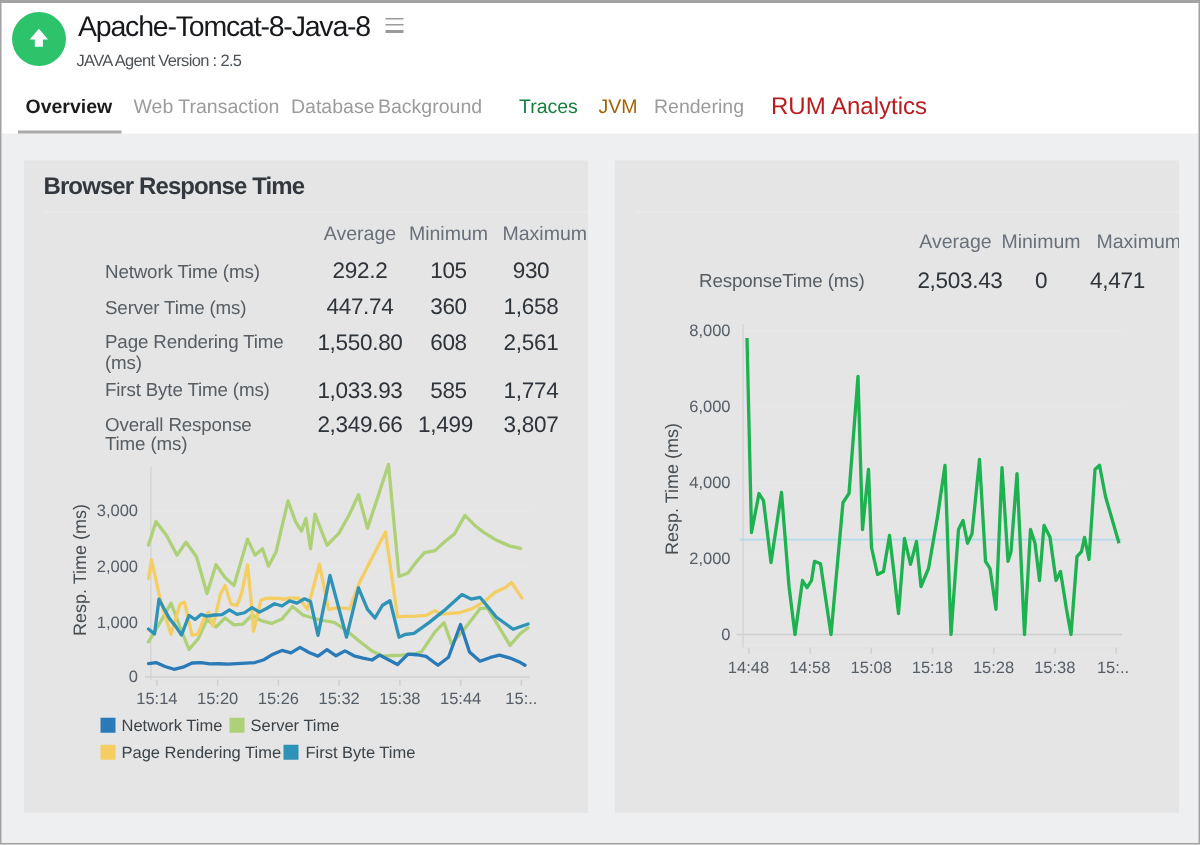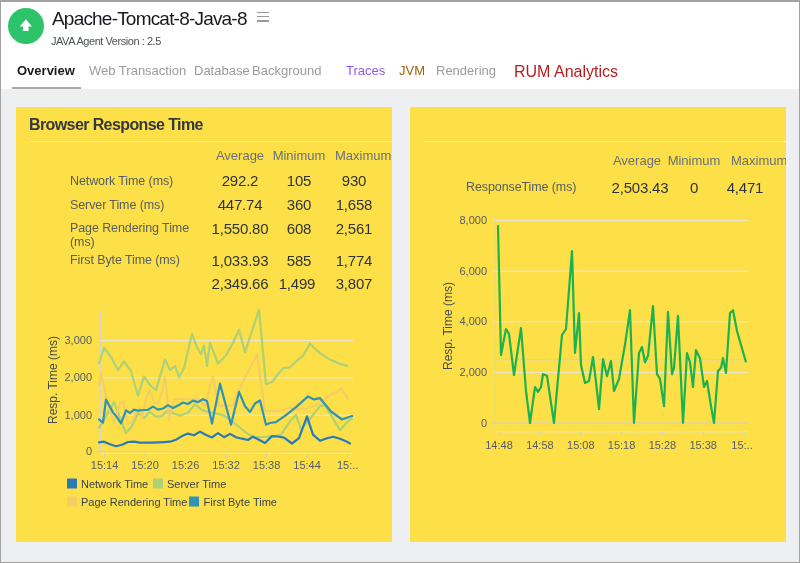--- a/index.html
+++ b/index.html
@@ -1,19 +1,19 @@
 <!DOCTYPE html>
 <html><head><meta charset="utf-8">
 <style>
 html,body{margin:0;padding:0}
 body{width:800px;height:563px;font-family:"Liberation Sans",sans-serif;position:relative;overflow:hidden;background:#fff}
 .frame{position:absolute;left:0;top:0;width:798px;height:561px;border:1px solid #a2a2a2;border-top:2px solid #a2a2a2;height:560px}
 .abs{position:absolute;white-space:nowrap}
 .gray{position:absolute;left:1px;right:1px;top:89px;bottom:1px;background:#edeff0}
-.card{position:absolute;top:107px;width:376px;height:435px;background:#fde047}
+.card{position:absolute;top:107px;width:376px;height:435px;background:#e5e5e5}
 .cardL{left:16px}
 .cardR{left:410px}
 .ctitle{position:absolute;left:13px;top:9px;font-size:16px;font-weight:bold;letter-spacing:-0.6px;color:#32383e}
 .cdiv{position:absolute;left:14px;right:0;top:34px;height:1px;background:#e9e9e9}
 .th{font-size:13px;color:#68707a;line-height:1}
 .tl{font-size:12.5px;color:#565d63;line-height:1;letter-spacing:-0.1px}
 .tv{font-size:15px;color:#2e343a;line-height:1;letter-spacing:-0.2px}
 .cc{transform:translateX(-50%)}
 svg{position:absolute;left:0;top:0}
 </style></head>
@@ -30,21 +30,21 @@
  <div style="position:absolute;top:0;width:12px;height:1.8px;background:#9a9a9a"></div>
  <div style="position:absolute;top:4.2px;width:12px;height:1.8px;background:#9a9a9a"></div>
  <div style="position:absolute;top:8.4px;width:12px;height:1.8px;background:#9a9a9a"></div>
 </div>
 <div class="abs" style="left:51px;top:34.5px;font-size:11px;letter-spacing:-0.45px;color:#4d5256">JAVA Agent Version : 2.5</div>
 
 <div class="abs" style="left:17px;top:63px;font-size:13px;font-weight:bold;color:#1b1b1b">Overview</div>
 <div class="abs" style="left:89px;top:63px;font-size:13px;color:#9b9b9b">Web Transaction</div>
 <div class="abs" style="left:194px;top:63px;font-size:13px;color:#9b9b9b">Database</div>
 <div class="abs" style="left:252px;top:63px;font-size:13px;color:#9b9b9b">Background</div>
-<div class="abs" style="left:346px;top:63px;font-size:13px;color:#8b5cf6">Traces</div>
+<div class="abs" style="left:346px;top:63px;font-size:13px;color:#15803d">Traces</div>
 <div class="abs" style="left:399px;top:63px;font-size:13px;color:#a16207">JVM</div>
 <div class="abs" style="left:436px;top:63px;font-size:13px;color:#9b9b9b">Rendering</div>
 <div class="abs" style="left:514px;top:63px;font-size:16px;color:#b91c1c">RUM Analytics</div>
 <div class="abs" style="left:12px;top:86.5px;width:69px;height:2.2px;background:#a9a9a9"></div>
 
 <div class="card cardL" style="overflow:hidden">
  <div class="ctitle">Browser Response Time</div>
  <div class="cdiv"></div>
  <div class="abs th cc" style="left:224px;top:41.5px">Average</div>
  <div class="abs th cc" style="left:283px;top:41.5px">Minimum</div>
@@ -58,20 +58,21 @@
  <div class="abs tv cc" style="left:283px;top:90px">360</div>
  <div class="abs tv cc" style="left:338px;top:90px">1,658</div>
  <div class="abs tl" style="left:54px;top:115px;line-height:13.7px">Page Rendering Time<br>(ms)</div>
  <div class="abs tv cc" style="left:224px;top:114px">1,550.80</div>
  <div class="abs tv cc" style="left:283px;top:114px">608</div>
  <div class="abs tv cc" style="left:338px;top:114px">2,561</div>
  <div class="abs tl" style="left:54px;top:146.5px">First Byte Time (ms)</div>
  <div class="abs tv cc" style="left:224px;top:145.5px">1,033.93</div>
  <div class="abs tv cc" style="left:283px;top:145.5px">585</div>
  <div class="abs tv cc" style="left:338px;top:145.5px">1,774</div>
+ <div class="abs tl" style="left:54px;top:169.5px;line-height:13.4px">Overall Response<br>Time (ms)</div>
  <div class="abs tv cc" style="left:224px;top:168.5px">2,349.66</div>
  <div class="abs tv cc" style="left:281px;top:168.5px">1,499</div>
  <div class="abs tv cc" style="left:338px;top:168.5px">3,807</div>
  <svg width="376" height="435" viewBox="16 107 376 435">
   <g stroke="#e7e7e7" stroke-width="1">
    <line x1="100.6" y1="340.6" x2="353" y2="340.6"></line>
    <line x1="100.6" y1="377.9" x2="353" y2="377.9"></line>
    <line x1="100.6" y1="415.2" x2="353" y2="415.2"></line>
   </g>
   <line x1="100.6" y1="311" x2="100.6" y2="453.3" stroke="#d5d5d5"></line>

